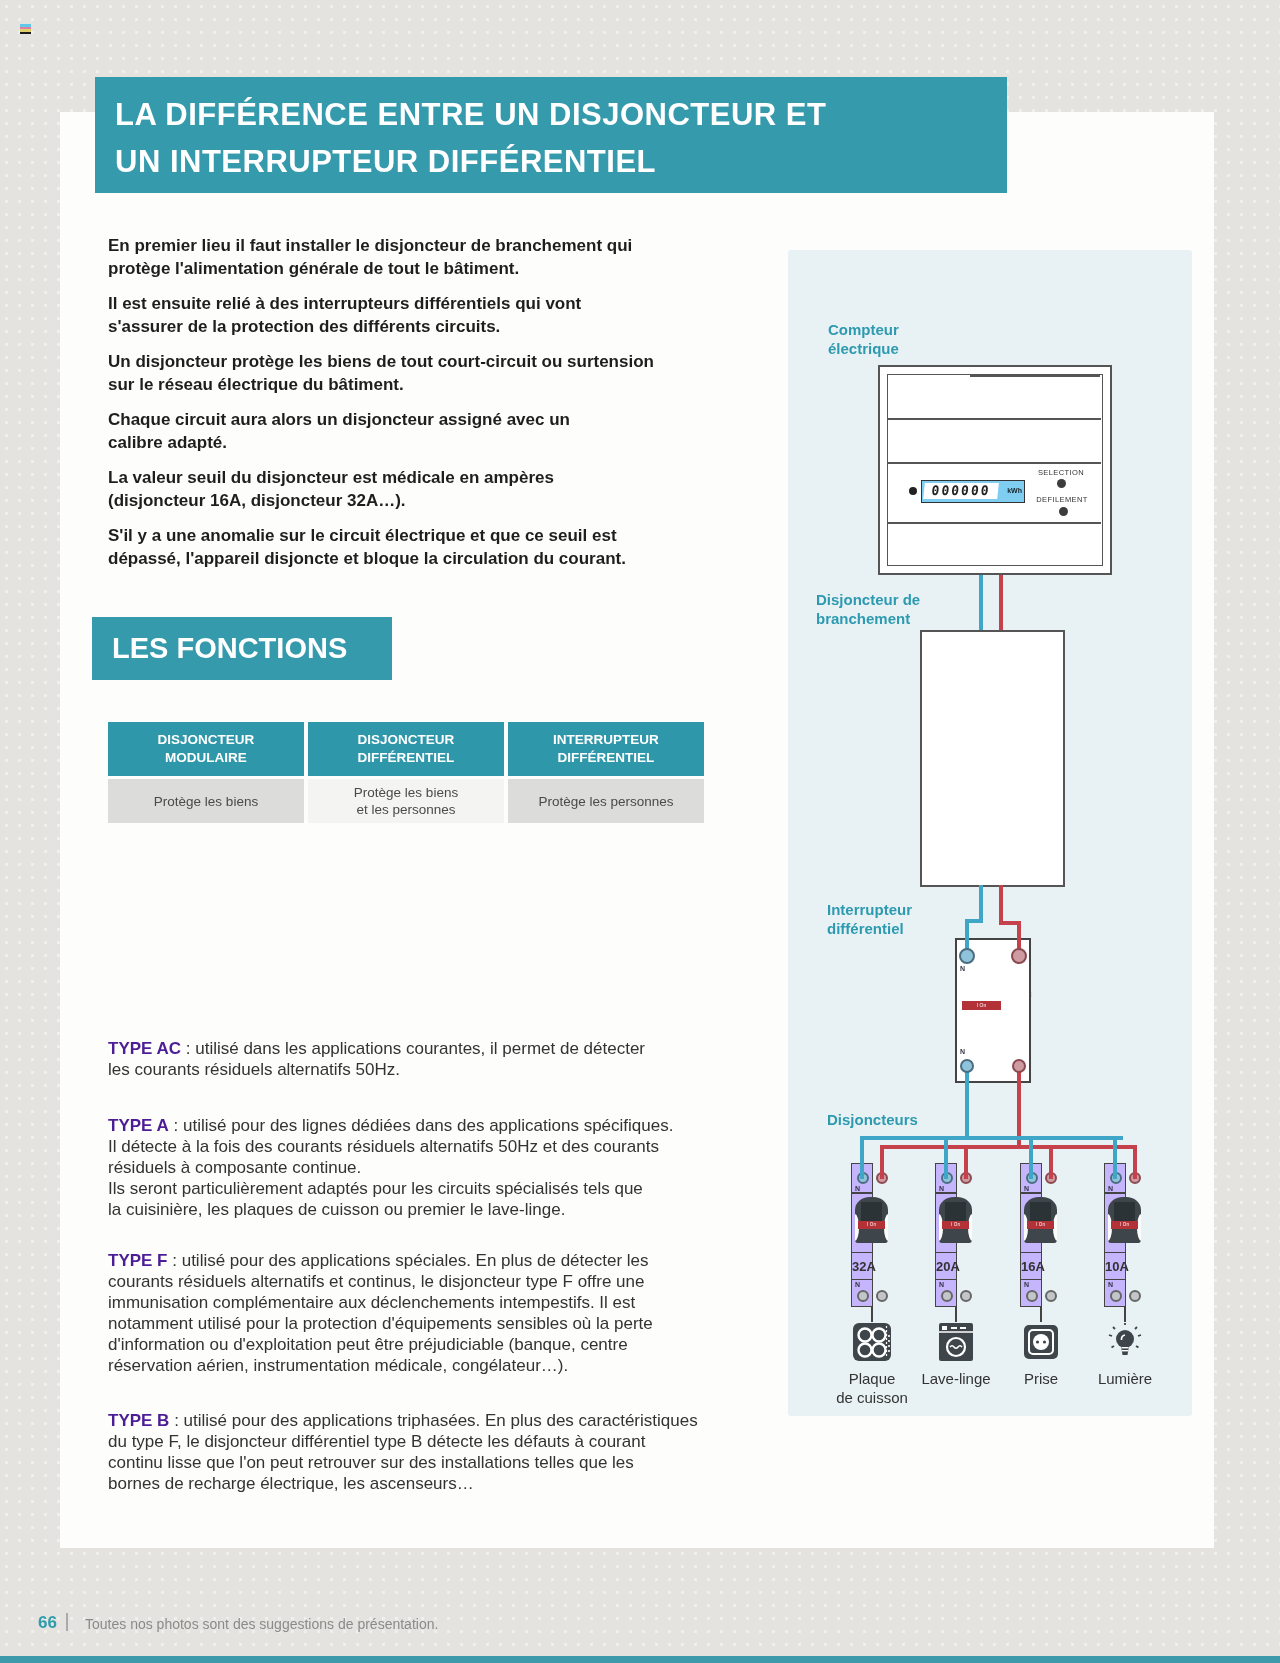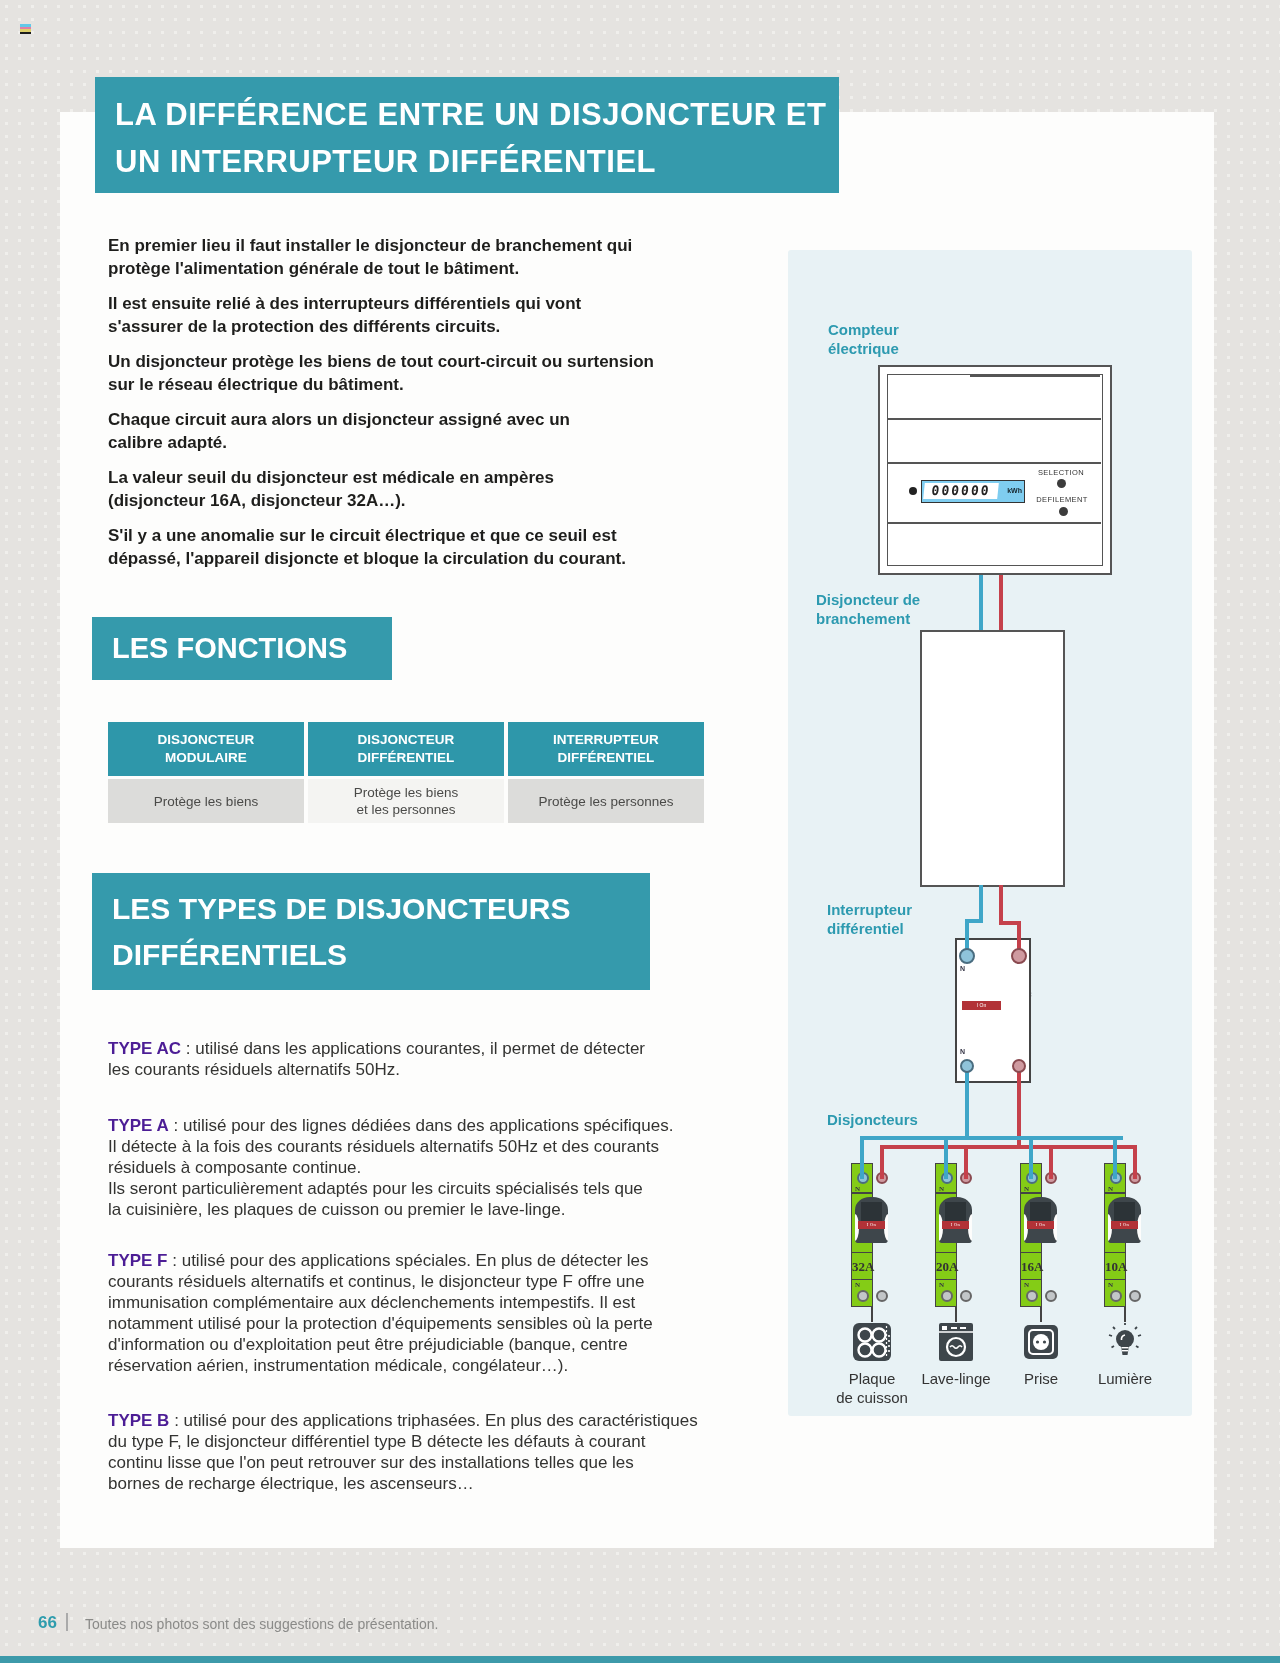--- a/index.html
+++ b/index.html
@@ -14,21 +14,21 @@
 
   
   .reg{left:20px;top:24px;width:11px;height:10px;}
   .reg div{width:11px;height:2.5px;}
 
   
   .card{left:60px;top:112px;width:1154px;height:1436px;background:#fdfdfc;}
 
   
   .banner{background:#359aac;color:#fff;font-weight:bold;}
-  .title-banner{left:95px;top:77px;width:744px;height:116px;font-size:31px;
+  .title-banner{left:95px;top:77px;width:912px;height:116px;font-size:31px;
                 line-height:47px;padding:14px 0 0 20px;letter-spacing:.5px;box-sizing:border-box;}
   .fonctions-banner{left:92px;top:617px;width:300px;height:63px;font-size:29px;
                     line-height:63px;padding-left:20px;box-sizing:border-box;}
   .types-banner{left:92px;top:873px;width:558px;height:117px;font-size:30px;
                 line-height:46px;padding:13px 0 0 20px;box-sizing:border-box;}
 
   
   .intro{left:108px;top:234px;width:660px;}
   .intro p{margin:0 0 12px 0;font-size:17px;line-height:23px;font-weight:bold;color:#1e1e1c;}
 
@@ -96,21 +96,21 @@
   .id-test{left:996px;top:1033px;width:26px;height:11px;background:#b5babd;border:1px solid #666;
            font-size:7px;line-height:11px;text-align:center;font-weight:bold;color:#222;box-sizing:border-box;}
 
   
   .wb,.wr{position:absolute;z-index:5;}
   .wb{background:#3fa6c8;}
   .wr{background:#c5414b;}
 
   
   .bcol{position:absolute;top:1163px;width:90px;height:255px;}
-  .bk-box{position:absolute;left:24px;top:0;width:22px;height:144px;background:#84cc16;border:1.5px solid #444;box-sizing:border-box;z-index:1;font-family:Liberation Serif, serif;}
+  .bk-box{position:absolute;left:24px;top:0;width:22px;height:144px;background:#c4b5fd;border:1.5px solid #444;box-sizing:border-box;z-index:1;}
   .bk-box .c1{position:absolute;left:5px;top:8px;width:12px;height:12px;}
   .bk-box .c2{position:absolute;left:24px;top:8px;width:12px;height:12px;}
   .bk-n{position:absolute;left:3px;top:21px;}
   .bk-div{position:absolute;left:0;right:0;top:28px;height:1.5px;background:#444;}
   .bk-switch{position:absolute;left:3px;top:33px;width:33px;height:46px;}
   .bk-switch .band{top:24px;height:8px;font-size:4.5px;line-height:8px;letter-spacing:.3px;}
   .bk-rating{position:absolute;left:0;right:0;top:88px;height:27px;border-top:1.5px solid #444;
              font-size:13px;font-weight:bold;color:#333;text-align:center;line-height:27px;}
   .bk-brow{position:absolute;left:0;right:0;top:115px;bottom:0;border-top:1.5px solid #444;}
   .bk-brow .n{position:absolute;left:3px;top:1px;}
@@ -170,22 +170,20 @@
 DIFFÉRENTIEL</div>
     </div>
     <div class="brow">
       <div class="bcell cell-gray pre">Protège les biens</div>
       <div class="bcell cell-light pre">Protège les biens
 et les personnes</div>
       <div class="bcell cell-gray pre">Protège les personnes</div>
     </div>
   </div>
 
-  <div class="abs banner types-banner pre">LES TYPES DE DISJONCTEURS
-DIFFÉRENTIELS</div>
 
   <div class="abs typeblock pre" style="top:1038px"><span class="typelabel">TYPE AC</span><span> : utilisé dans les applications courantes, il permet de détecter
 les courants résiduels alternatifs 50Hz.</span></div>
   <div class="abs typeblock pre" style="top:1115px"><span class="typelabel">TYPE A</span><span> : utilisé pour des lignes dédiées dans des applications spécifiques.
 Il détecte à la fois des courants résiduels alternatifs 50Hz et des courants
 résiduels à composante continue.</span>
 <span>Ils seront particulièrement adaptés pour les circuits spécialisés tels que
 la cuisinière, les plaques de cuisson ou premier le lave-linge.</span></div>
   <div class="abs typeblock pre" style="top:1250px"><span class="typelabel">TYPE F</span><span> : utilisé pour des applications spéciales. En plus de détecter les
 courants résiduels alternatifs et continus, le disjoncteur type F offre une

